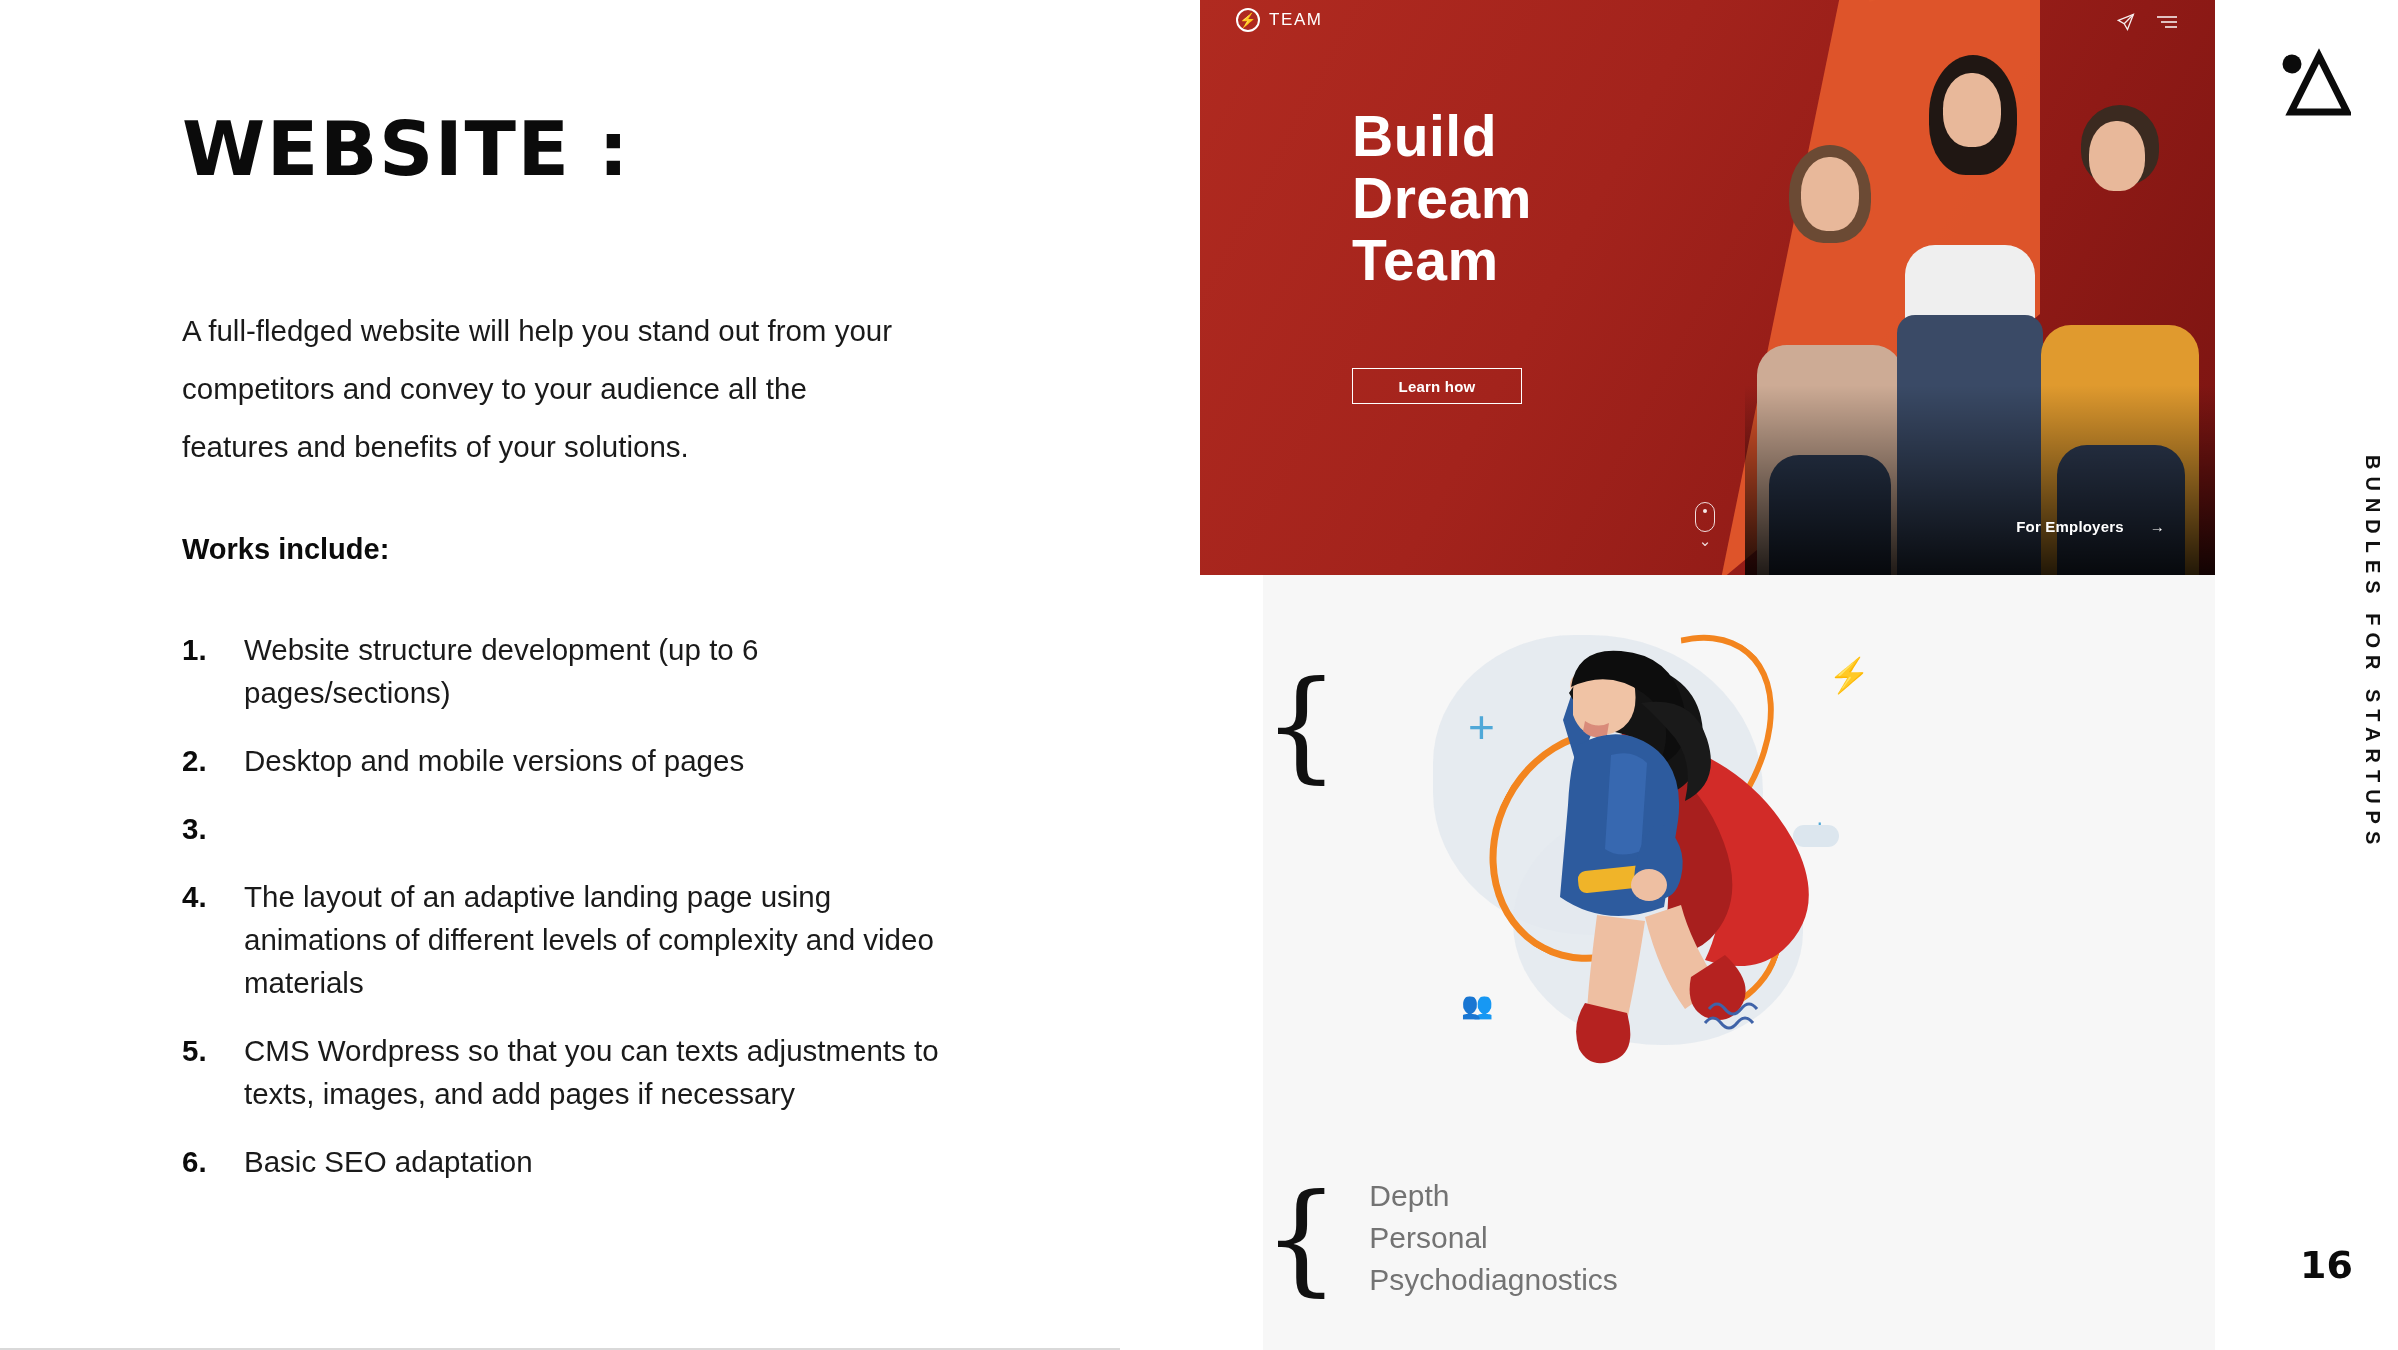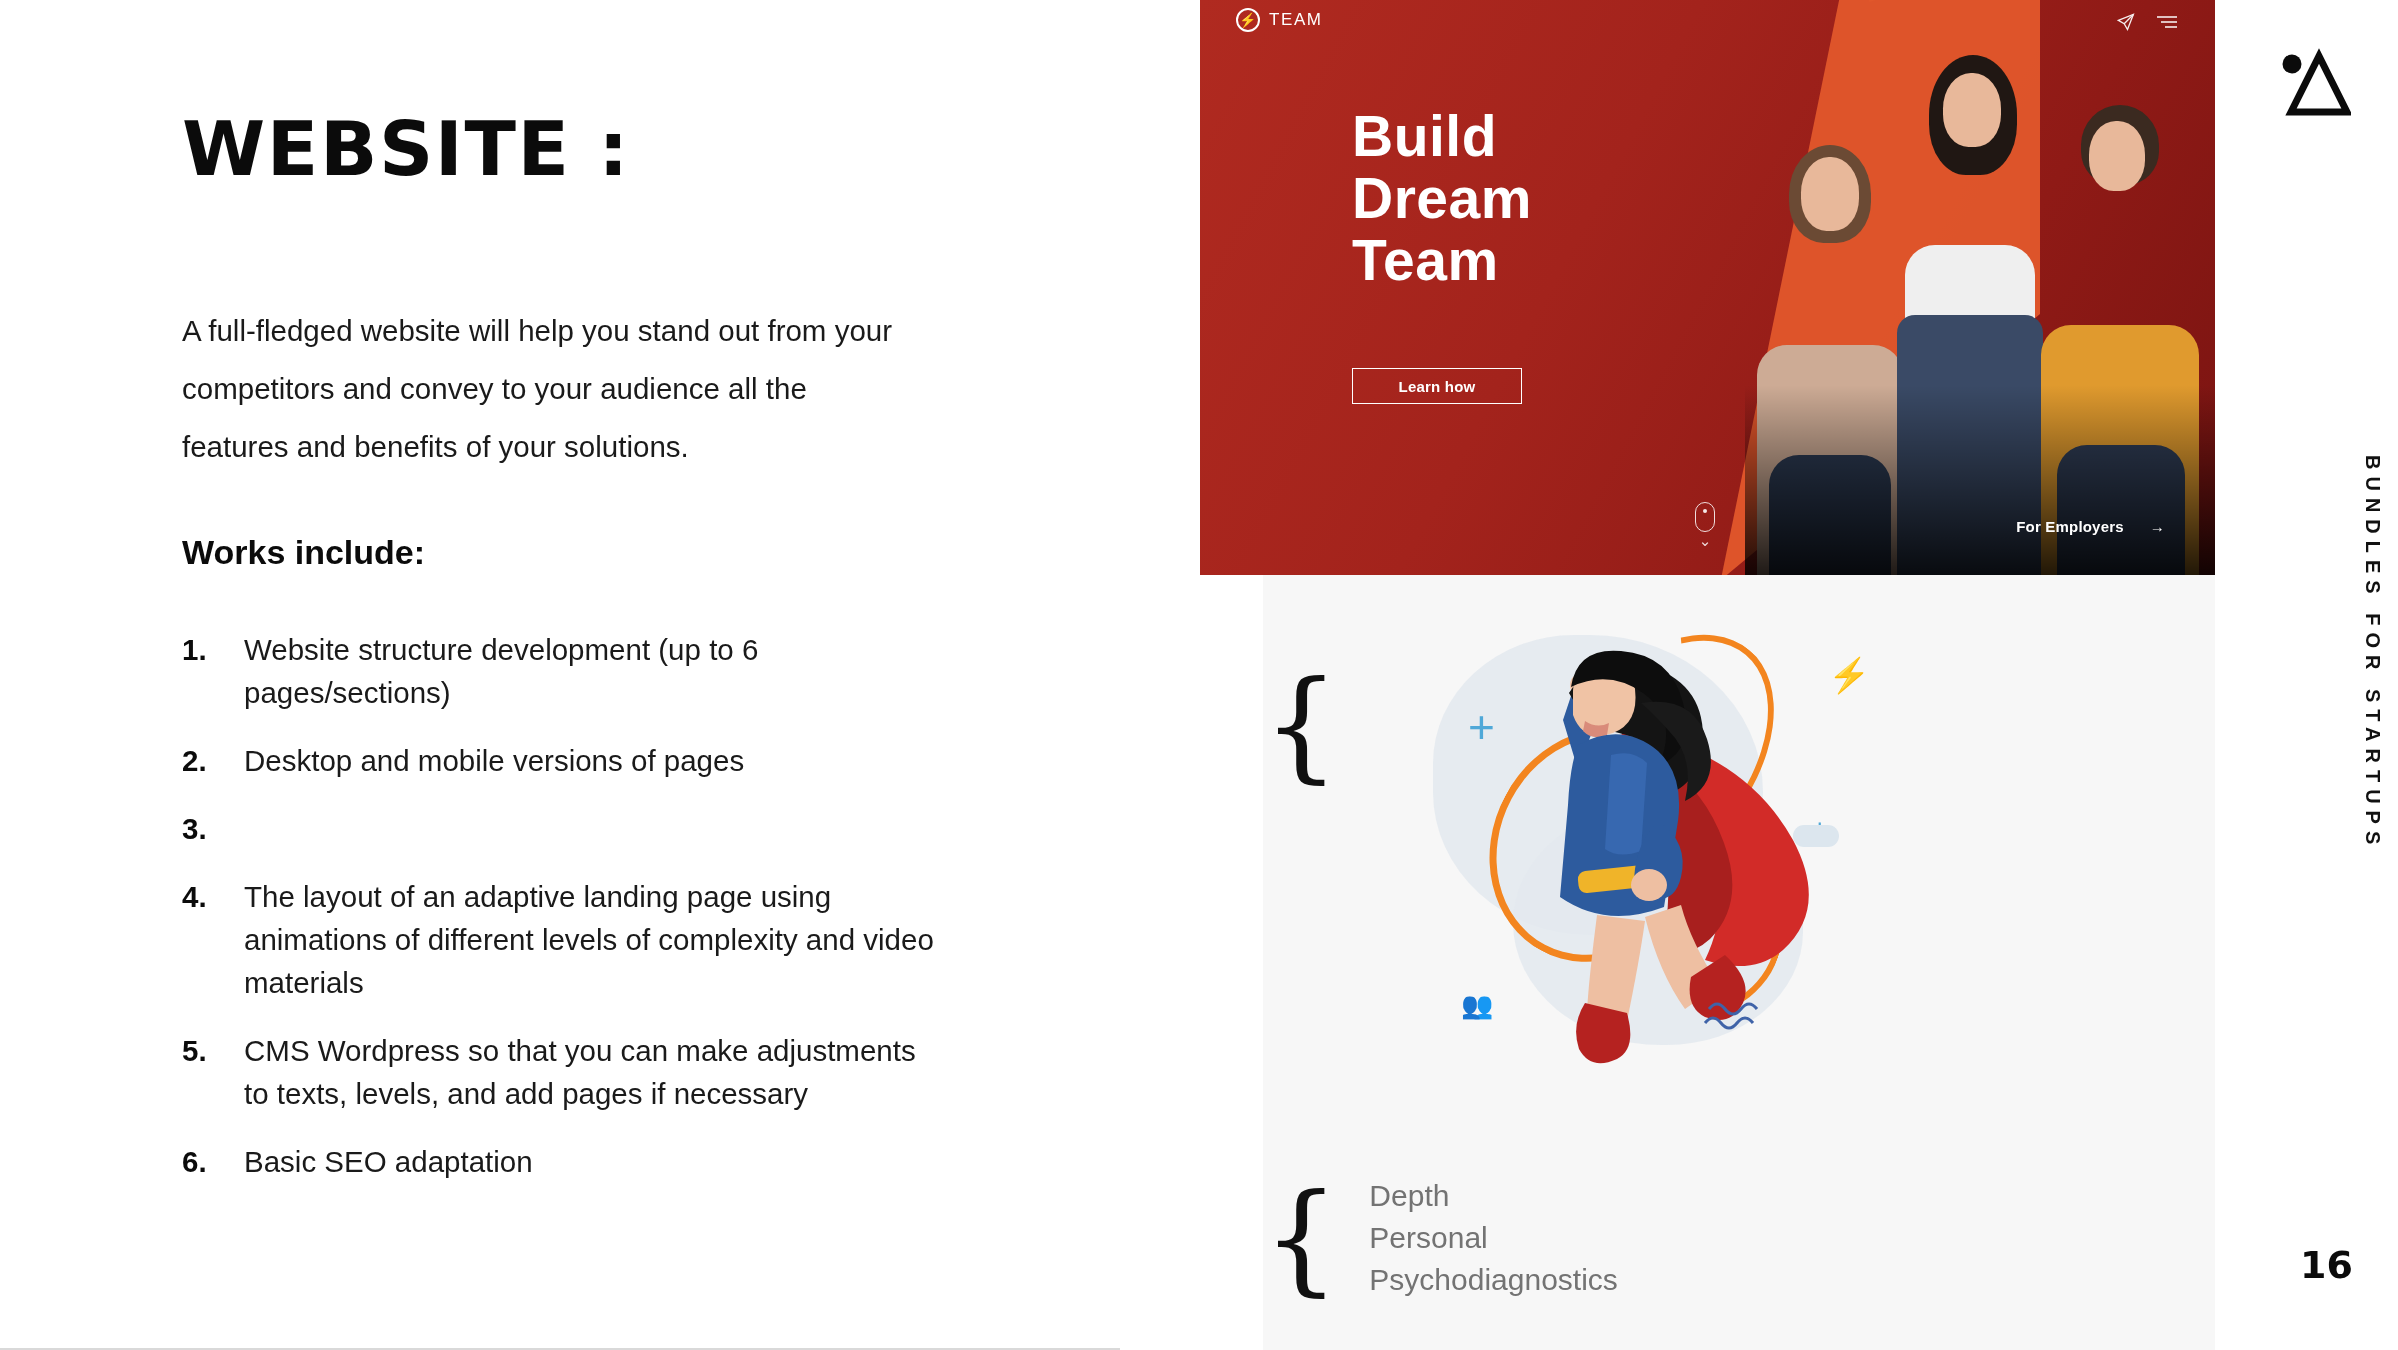--- a/index.html
+++ b/index.html
@@ -6,21 +6,21 @@
   html,body { width:2398px; height:1350px; background:#ffffff; overflow:hidden; }
   body { font-family:"Liberation Sans", sans-serif; color:#111; position:relative; }
 
   
   #left-column { position:absolute; left:0; top:0; width:1200px; height:1350px; padding:16px; }
   #page-title { position:absolute; left:182px; top:112px; font-size:74px; font-weight:900;
                 letter-spacing:1.5px; line-height:1; color:#0b0b0b; white-space:nowrap;
                 font-family:"DejaVu Sans", sans-serif; transform:scaleX(1.02); transform-origin:left center;}
   #intro-paragraph { position:absolute; left:182px; top:302px; width:720px; font-size:29.5px;
                      line-height:58px; color:#1a1a1a; font-weight:400; }
-  #works-include-heading { position:absolute; left:182px; top:533px; font-size:34px;
+  #works-include-heading { position:absolute; left:182px; top:533px; font-size:29px;
                            font-weight:700; color:#0b0b0b; }
   #works-list { position:absolute; left:182px; top:628px; width:760px; }
   .work-item { display:flex; margin-bottom:25px; }
   .work-num { width:62px; flex:0 0 62px; font-size:29.5px; font-weight:700; color:#0b0b0b; line-height:43px; }
   .work-text { font-size:29.5px; font-weight:400; color:#1a1a1a; line-height:43px; }
 
   
   #right-collage { position:absolute; left:1200px; top:0; width:1015px; height:1350px; overflow:hidden; }
 
   
@@ -111,21 +111,21 @@
     </li>
     <li class="work-item">
       <span class="work-num">3.</span>
     </li>
     <li class="work-item">
       <span class="work-num">4.</span>
       <span class="work-text">The layout of an adaptive landing page using animations of different levels of complexity and video materials</span>
     </li>
     <li class="work-item">
       <span class="work-num">5.</span>
-      <span class="work-text">CMS Wordpress so that you can make adjustments to texts, levels, and add pages if necessary</span>
+      <span class="work-text">CMS Wordpress so that you can texts adjustments to texts, images, and add pages if necessary</span>
     </li>
     <li class="work-item">
       <span class="work-num">6.</span>
       <span class="work-text">Basic SEO adaptation</span>
     </li>
   </ol>
 </div>
 
 <div id="right-collage">
 

